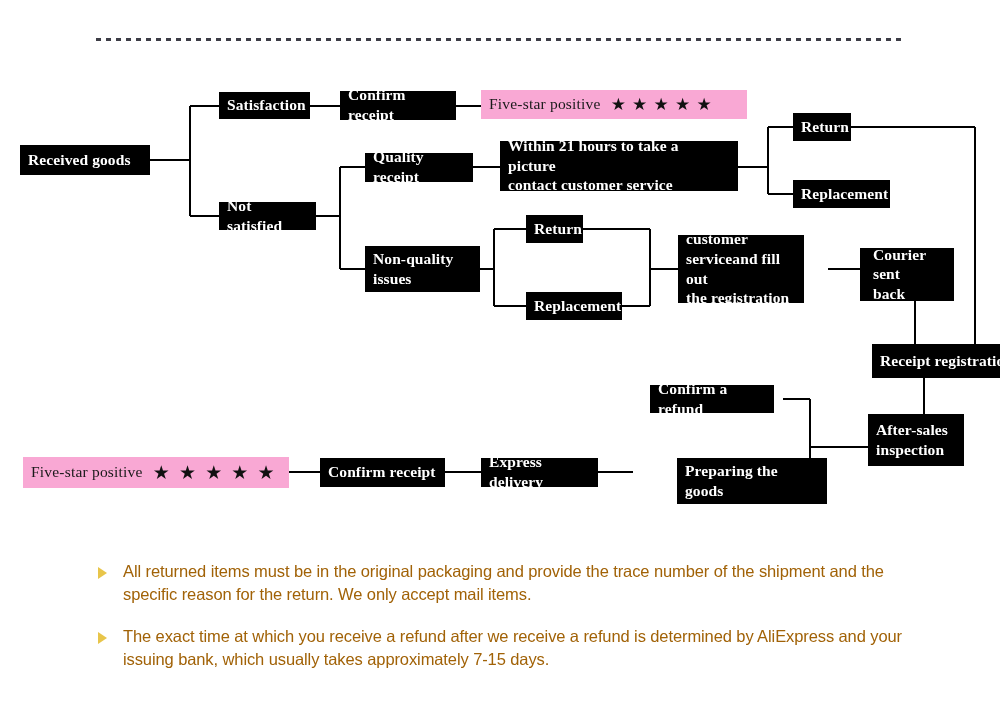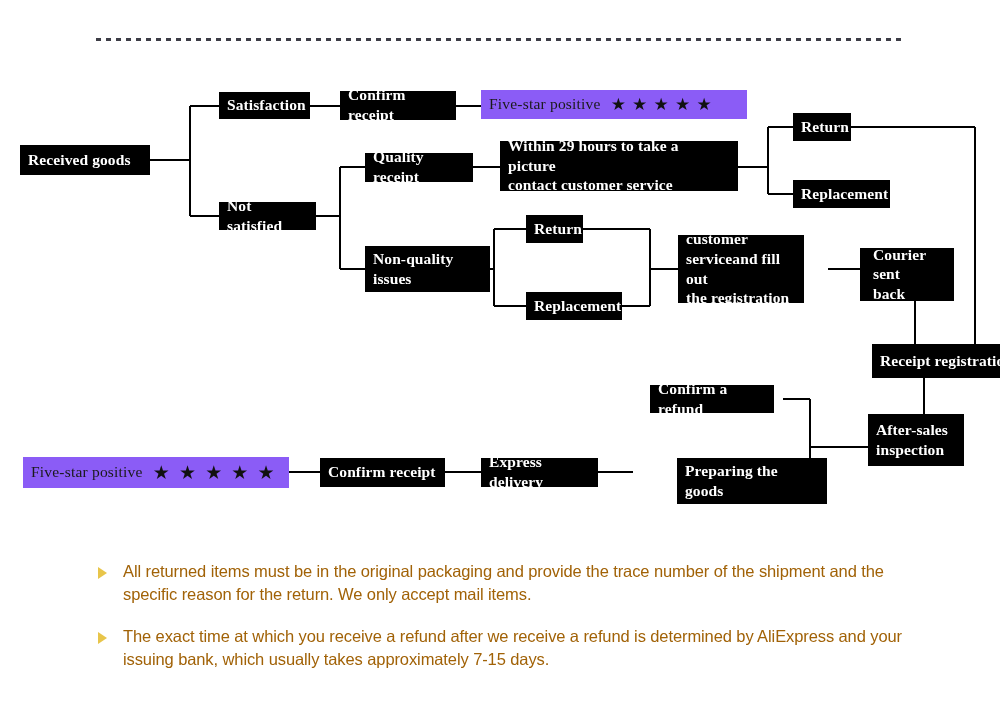--- a/index.html
+++ b/index.html
@@ -57,21 +57,21 @@
     align-items: center;
     padding: 3px 8px 4px 8px;
     letter-spacing: 0.1px;
     white-space: pre-line;
   }
   .node.multiline {
     align-items: center;
   }
 
   .node.gold {
-    background: #8b5cf6;
+    background: #f9a8d4;
     color: #1a1a1a;
     font-weight: 400;
     letter-spacing: 0.2px;
   }
   .node.gold .lbl { margin-right: 10px; }
 
   .stars {
     display: inline-flex;
     gap: 6px;
     font-size: 17px;
@@ -187,24 +187,24 @@
         <span>★</span>
         <span>★</span>
         <span>★</span>
         <span>★</span>
         <span>★</span>
       </span>
     </div>
 
     <div class="node" style="left:365px; top:153px; width:108px; height:29px;">Quality receipt</div>
 
-    <div class="node multiline" style="left:365px; top:246px; width:125px; height:46px;">Non-quality
+    <div class="node multiline" style="left:365px; top:246px; width:115px; height:46px;">Non-quality
 issues</div>
 
-    <div class="node multiline" style="left:500px; top:141px; width:238px; height:50px;">Within 29 hours to take a picture
+    <div class="node multiline" style="left:500px; top:141px; width:238px; height:50px;">Within 21 hours to take a picture
 contact customer service</div>
 
     <div class="node" style="left:793px; top:113px; width:58px; height:28px;">Return</div>
 
     <div class="node" style="left:793px; top:180px; width:97px; height:28px;">Replacement</div>
 
     <div class="node" style="left:526px; top:215px; width:57px; height:28px;">Return</div>
 
     <div class="node" style="left:526px; top:292px; width:96px; height:28px;">Replacement</div>
 

